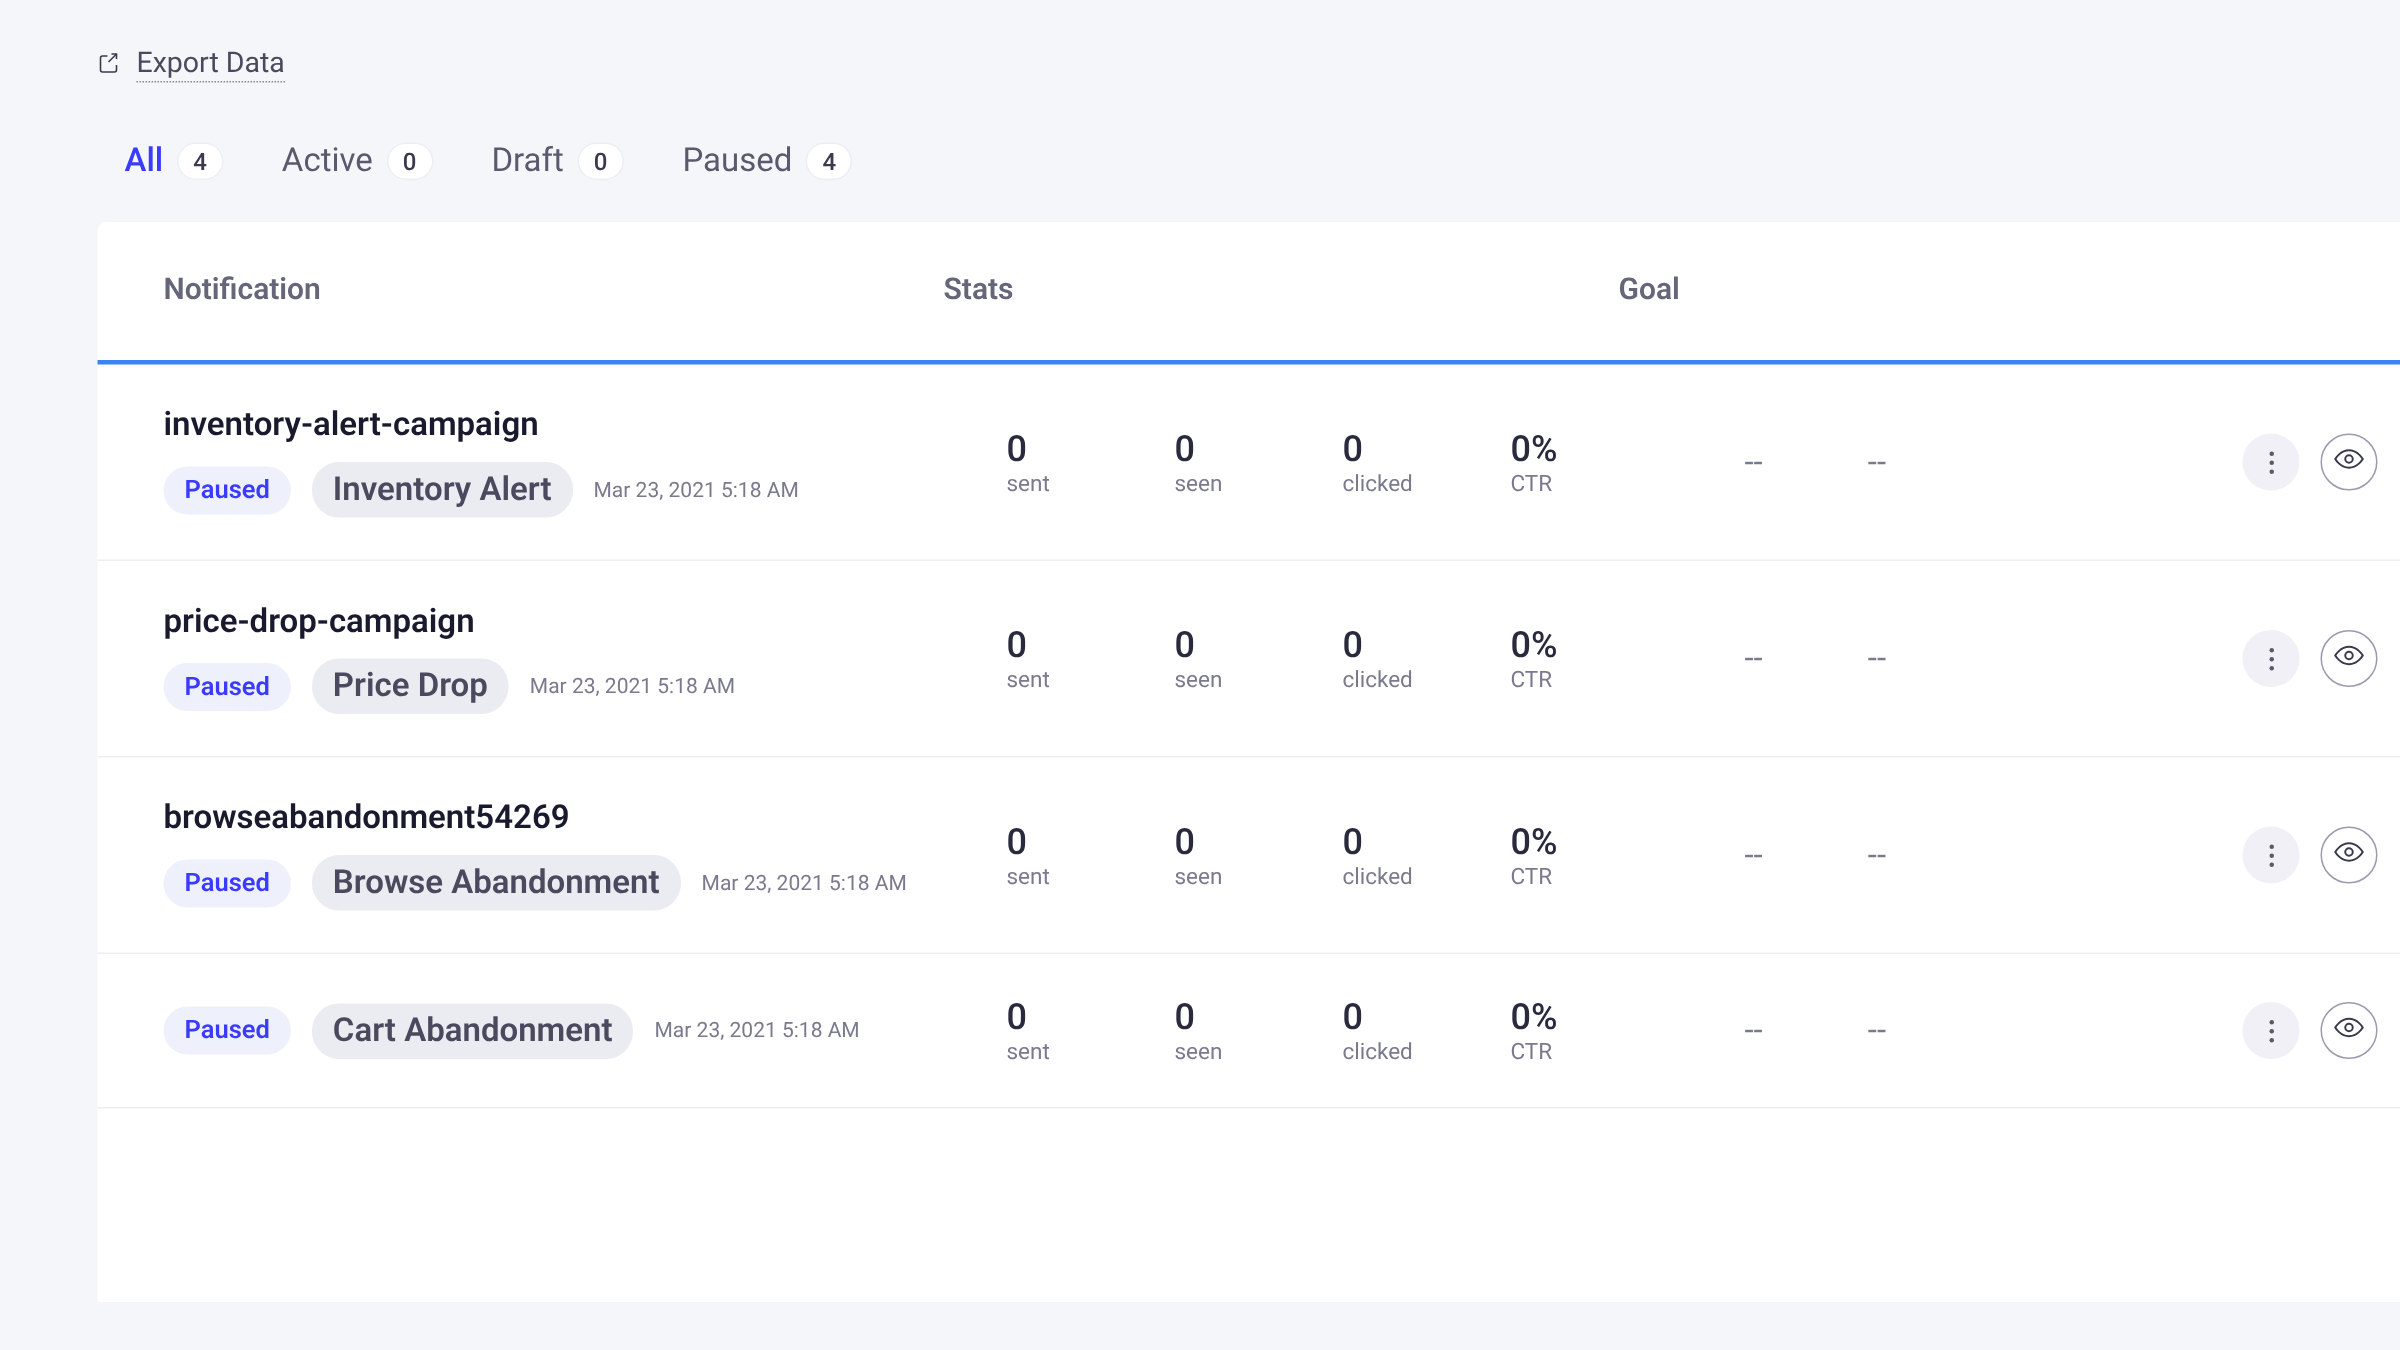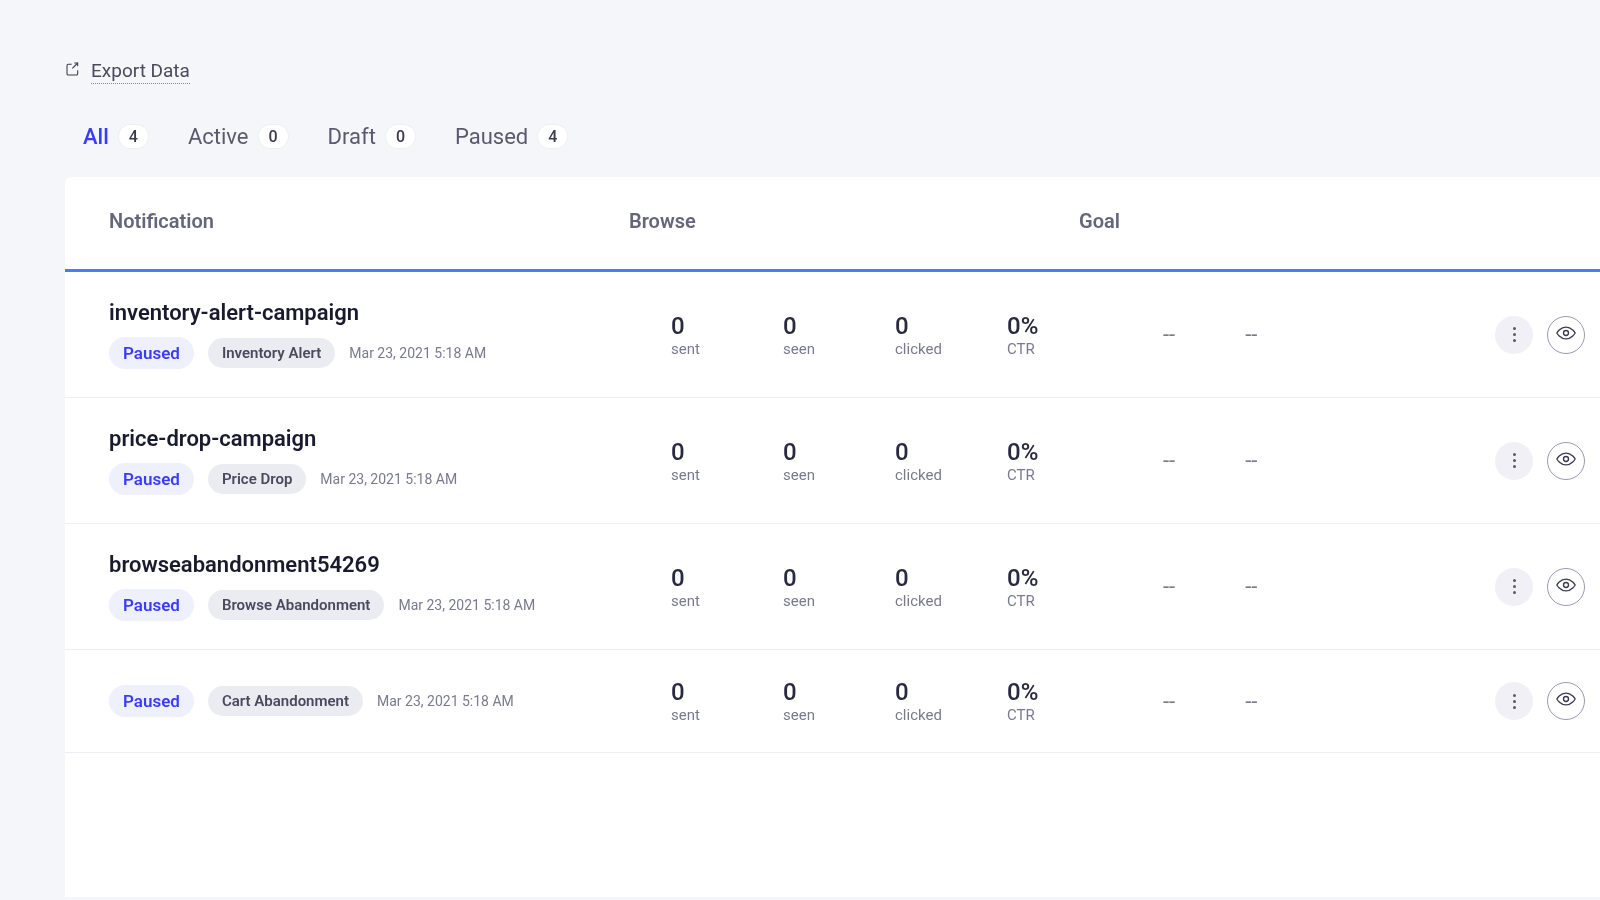--- a/index.html
+++ b/index.html
@@ -21,26 +21,25 @@
     margin-bottom: 40px;
   }
   .page-title {
     font-size: 42px;
     font-weight: 500;
     color: #1a1a2e;
     letter-spacing: -0.5px;
   }
   .export-link {
     display: flex;
-    align-items: flex-start;
+    align-items: flex-end;
     gap: 10px;
     color: #4a4a5e;
     font-size: 19px;
     cursor: pointer;
-    margin-top: 29px;
   }
   .export-link span.label {
     border-bottom: 1px dotted #888;
     padding-bottom: 1px;
   }
   .export-icon svg { width: 16px; height: 16px; stroke: #3a3a4e; fill: none; stroke-width: 1.6; }
   .tabs {
     display: flex;
     gap: 40px;
     margin-left: 18px;
@@ -105,21 +104,21 @@
     color: #3b3bff;
     font-weight: 600;
     font-size: 17px;
     padding: 6px 14px;
     border-radius: 18px;
   }
   .badge-type {
     background: #ebebf2;
     color: #4a4a5e;
     font-weight: 600;
-    font-size: 15px;
+    font-size: 22px;
     padding: 6px 14px;
     border-radius: 18px;
   }
   .timestamp {
     color: #7a7a8e;
     font-size: 14px;
   }
   .stats {
     display: flex;
     gap: 0;
@@ -195,21 +194,21 @@
       </div>
       <div class="tab">
         <span>Paused</span>
         <span class="count">4</span>
       </div>
     </div>
 
   <div class="panel">
     <div class="table-head">
       <div class="th">Notification</div>
-      <div class="th">Browse</div>
+      <div class="th">Stats</div>
       <div class="th">Goal</div>
       <div></div>
     </div>
     <div id="rows">
         <div class="row">
           <div>
             <div class="nf-name">inventory-alert-campaign</div>
             <div class="meta-row">
               <span class="badge-status">Paused</span>
               <span class="badge-type">Inventory Alert</span>

